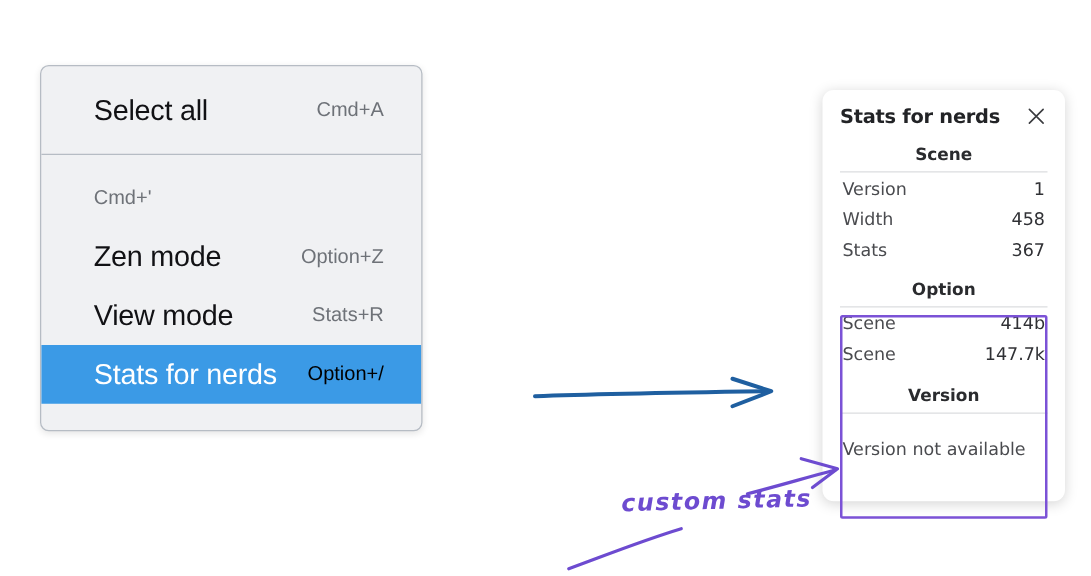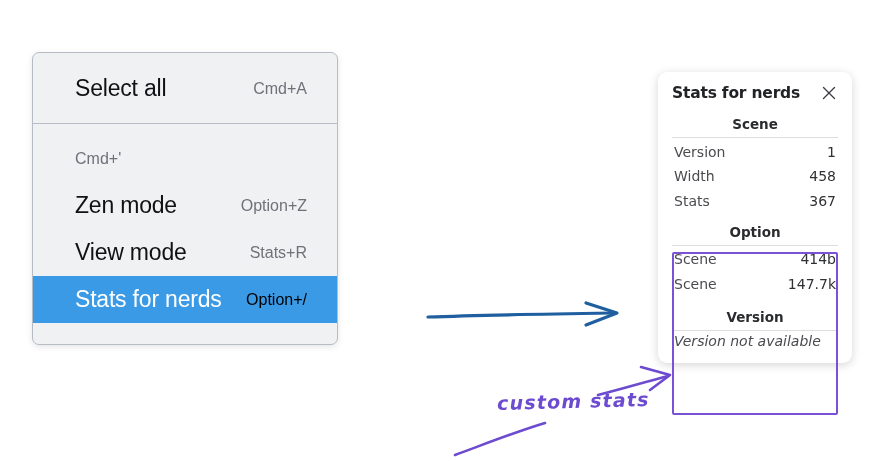--- a/index.html
+++ b/index.html
@@ -117,22 +117,21 @@
     font-size: 14px;
     color: #4a4b4f;
     padding: 3.5px 2px;
     line-height: 1.25;
   }
   .stat-row .v { color: #303135; }
 
   .version-text {
     font-size: 14px;
     color: #4a4b4f;
-    padding: 0 2px;
-    font-style: italic;
+    padding: 19px 2px;
   }
 
   
   .purple-box {
     position: absolute;
     left: 672px;
     top: 252px;
     width: 166px;
     height: 163px;
     border: 2px solid #7b52d6;

